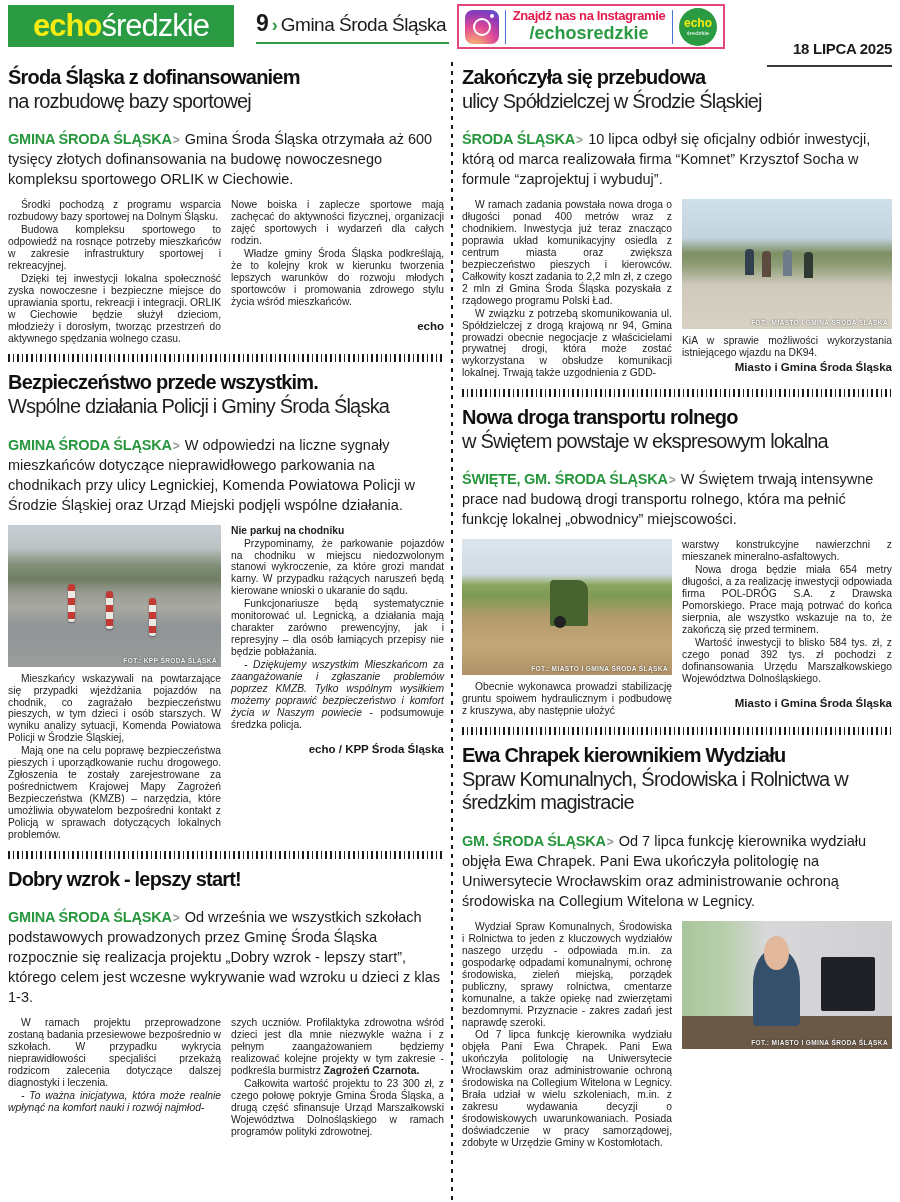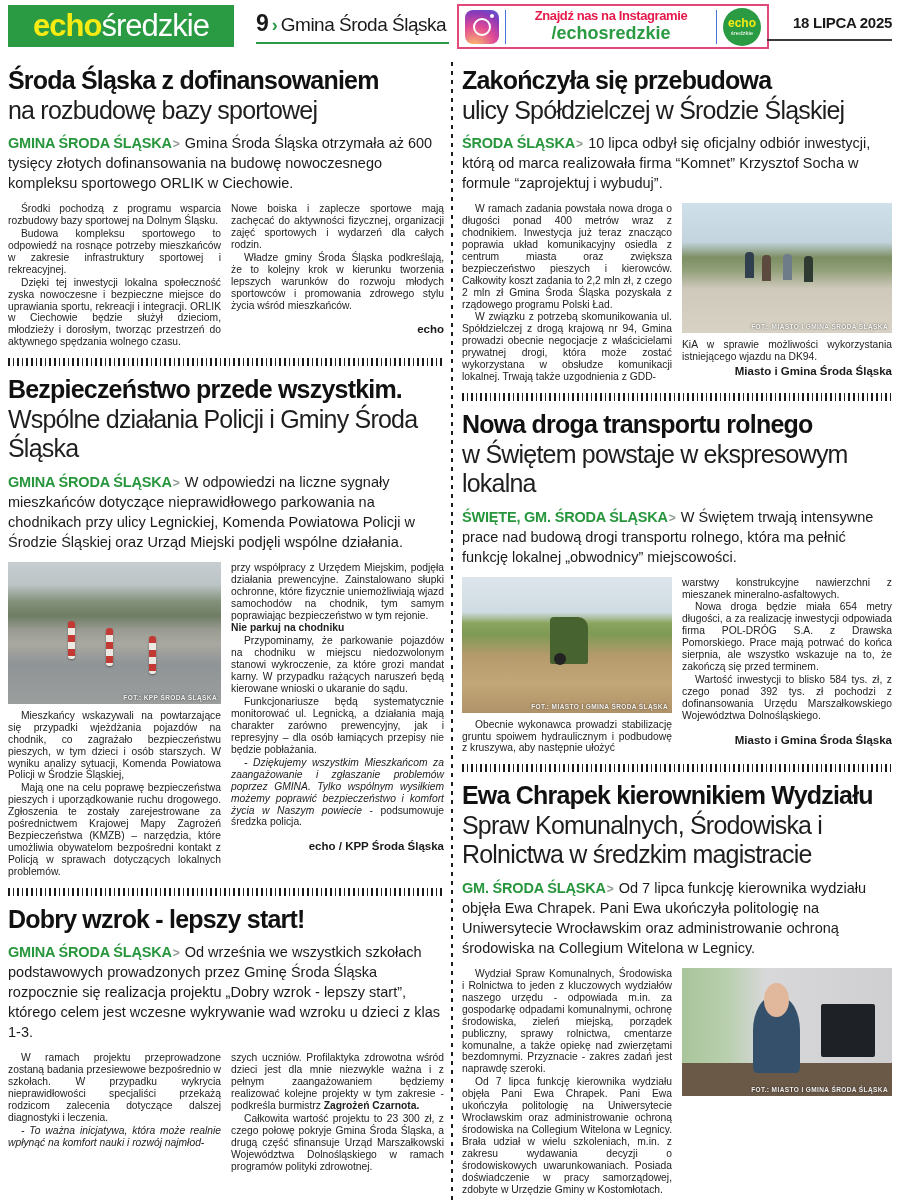--- a/index.html
+++ b/index.html
@@ -18,56 +18,56 @@
   }
   .logo-echo { color:#f6ec13; font-weight:700; font-size:31px; }
   .logo-rest { color:#ffffff; font-weight:400; font-size:31px; }
   .sec-block { position:absolute; left:256px; top:10px; width:195px; }
   .sec-line { white-space:nowrap; }
   .pg-num { font-weight:700; font-size:23px; }
   .pg-sep { color:#2a9a43; font-weight:700; font-size:18px; padding:0 3px; }
   .sec-name { font-size:19px; font-weight:400; letter-spacing:-0.5px; }
   .green-rule { margin-top:5px; height:2px; background:#2a9a43; width:193px; }
   .insta-badge {
-    position:absolute; left:457px; top:4px; width:312px; height:45px;
+    position:absolute; left:457px; top:4px; width:268px; height:45px;
     border:2px solid #e14a78; background:#fff; display:flex; align-items:center;
     padding:0 6px; gap:6px;
   }
   .ig-icon {
     width:34px; height:34px; border-radius:8px; position:relative; flex:0 0 auto;
     background:radial-gradient(circle at 28% 110%, #fdc468 0%, #df4996 48%, #8a3ab9 78%, #4f5bd5 100%);
   }
   .ig-lens { position:absolute; left:8px; top:8px; width:18px; height:18px; border:2.5px solid #fff; border-radius:50%; }
   .ig-dot  { position:absolute; right:5px; top:4px; width:4px; height:4px; background:#fff; border-radius:50%; }
   .ig-sep { width:1px; height:34px; background:#4a74d8; flex:0 0 auto; }
   .ig-text { flex:1; text-align:center; line-height:1.1; }
   .ig-line1 { color:#e5194a; font-weight:700; font-size:13px; letter-spacing:-0.4px; }
   .ig-line2 { color:#2a9a43; font-weight:700; font-size:18px; }
   .echo-circle {
     width:38px; height:38px; border-radius:50%; background:#2a9a43; flex:0 0 auto;
     display:flex; flex-direction:column; align-items:center; justify-content:center; line-height:1;
   }
   .ec-echo { color:#f6ec13; font-weight:700; font-size:12px; }
   .ec-sub { color:#fff; font-size:6px; margin-top:1px; }
   .date-block { position:absolute; right:8px; top:14px; width:125px; text-align:right; }
-  .date { font-weight:700; font-size:15px; letter-spacing:-0.3px; }
+  .date { font-weight:700; font-size:15px; letter-spacing:-0.3px;margin-top:26px; }
   .date-rule { margin-top:8px; height:2px; background:#3a3a3a; }
   
   .vdiv {
     position:absolute; left:451px; top:62px; bottom:0; width:2px;
     background:repeating-linear-gradient(180deg,#1c1c1c 0 4px, transparent 4px 9px);
   }
   .col { position:absolute; top:62px; }
   .col-left  { left:8px;  width:436px; }
   .col-right { left:462px; width:430px; }
   
-  h1.tt { font-size:25px; line-height:1.18; letter-spacing:-0.8px; margin:4px 0 8px; }
+  h1.tt { font-size:20px; line-height:1.18; letter-spacing:-0.8px; margin:4px 0 8px; }
   .tb { display:block; font-weight:700; color:#111; }
   .tl { display:block; font-weight:400; color:#1e1e1e; }
-  .lead { font-size:14.5px; line-height:1.38; margin:8px 0 10px; color:#1b1b1b; }
+  .lead { font-size:14.5px; line-height:1.38; margin:16px 0 10px; color:#1b1b1b; }
   .tag { color:#27963c; font-weight:700; letter-spacing:-0.2px; }
   .tag-sep { color:#8f9a8f; font-weight:700; font-size:12px; padding:0 1px; }
   .cols { display:flex; gap:10px; }
   .cc { flex:1; min-width:0; }
   .body p { font-size:10.3px; line-height:1.16; text-align:justify; color:#222; text-indent:13px; margin:0; }
   .body p.noind { text-indent:0; }
   .body p.it { font-style:italic; }
   .body p + p { margin-top:1px; }
   .sub { font-size:11px; font-weight:700; margin:8px 0 7px; text-indent:0; }
   .sig { font-size:11.5px; font-weight:700; text-align:right; margin-top:12px; }
@@ -174,25 +174,24 @@
           <figure class="photo photo-a2">
             <div class="ph-el pole" style="left:28%; top:42%;"></div>
             <div class="ph-el pole" style="left:46%; top:47%;"></div>
             <div class="ph-el pole" style="left:66%; top:52%;"></div>
             <figcaption class="cap">FOT.: KPP ŚRODA ŚLĄSKA</figcaption>
           </figure>
           <p>Mieszkańcy wskazywali na powtarzające się przypadki wjeżdżania pojazdów na chodnik, co zagrażało bezpieczeństwu pieszych, w tym dzieci i osób starszych. W wyniku analizy sytuacji, Komenda Powiatowa Policji w Środzie Śląskiej,</p>
           <p>Mają one na celu poprawę bezpieczeństwa pieszych i uporządkowanie ruchu drogowego. Zgłoszenia te zostały zarejestrowane za pośrednictwem Krajowej Mapy Zagrożeń Bezpieczeństwa (KMZB) – narzędzia, które umożliwia obywatelom bezpośredni kontakt z Policją w sprawach dotyczących lokalnych problemów.</p>
         </div>
         <div class="cc">
-          <p class="noind">przy współpracy z Urzędem Miejskim, podjęła działania prewencyjne. Zainstalowano słupki ochronne, które fizycznie uniemożliwiają wjazd samochodów na chodnik, tym samym poprawiając bezpieczeństwo w tym rejonie.</p>
           <p class="sub noind">Nie parkuj na chodniku</p>
           <p>Przypominamy, że parkowanie pojazdów na chodniku w miejscu niedozwolonym stanowi wykroczenie, za które grozi mandat karny. W przypadku rażących naruszeń będą kierowane wnioski o ukaranie do sądu.</p>
           <p>Funkcjonariusze będą systematycznie monitorować ul. Legnicką, a działania mają charakter zarówno prewencyjny, jak i represyjny – dla osób łamiących przepisy nie będzie pobłażania.</p>
-          <p><span class="it" style="font-style:italic">- Dziękujemy wszystkim Mieszkańcom za zaangażowanie i zgłaszanie problemów poprzez GMINA. Tylko wspólnym wysiłkiem możemy poprawić bezpieczeństwo i komfort życia w Naszym powiecie</span><span> - podsumowuje średzka policja.</span></p>
+          <p><span class="it" style="font-style:italic">- Dziękujemy wszystkim Mieszkańcom za zaangażowanie i zgłaszanie problemów poprzez KMZB. Tylko wspólnym wysiłkiem możemy poprawić bezpieczeństwo i komfort życia w Naszym powiecie</span><span> - podsumowuje średzka policja.</span></p>
           <div class="sig">echo / KPP Środa Śląska</div>
         </div>
       </div>
       <div class="hdiv"></div>
     </article>
 
     <article>
       <h1 class="tt">
         <span class="tb">Dobry wzrok - lepszy start!</span>
       </h1>

